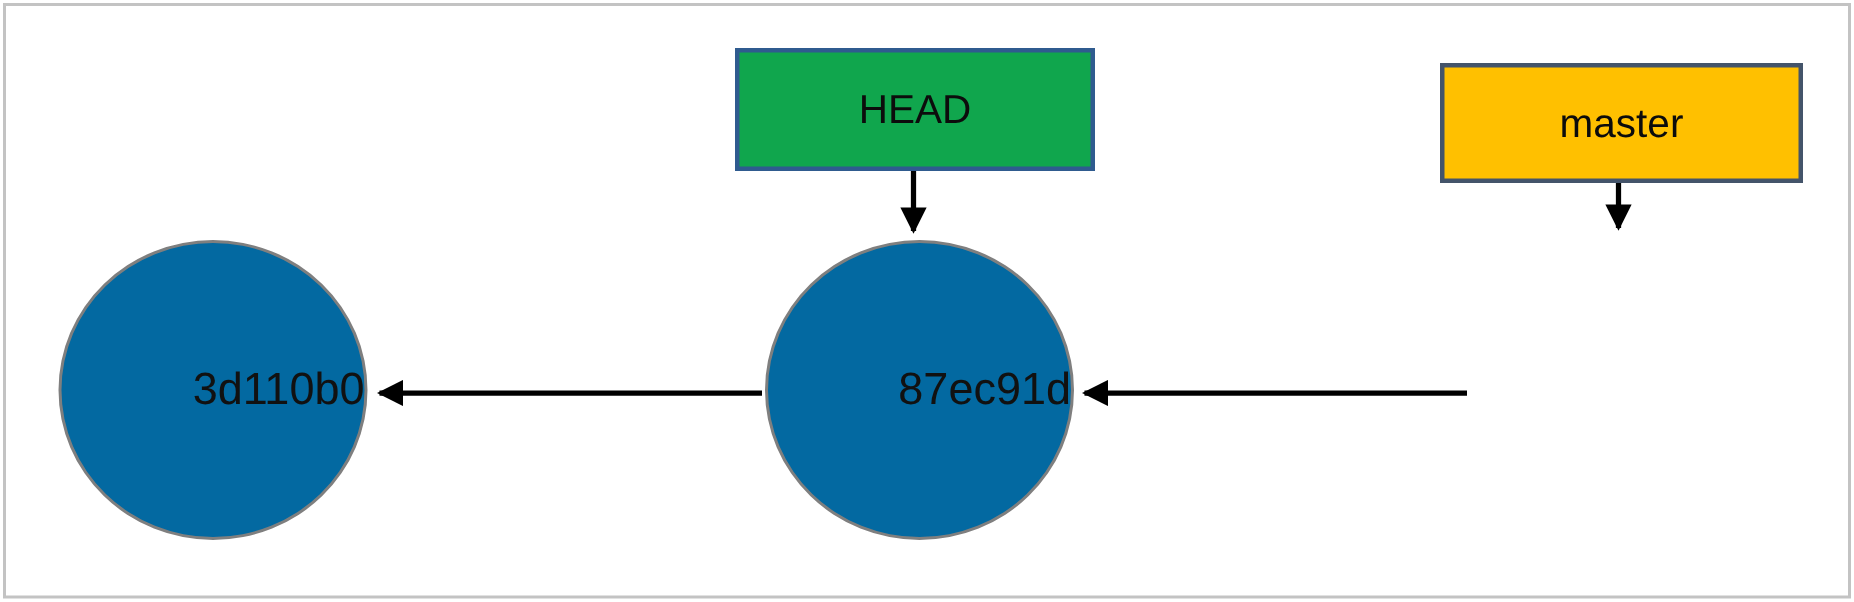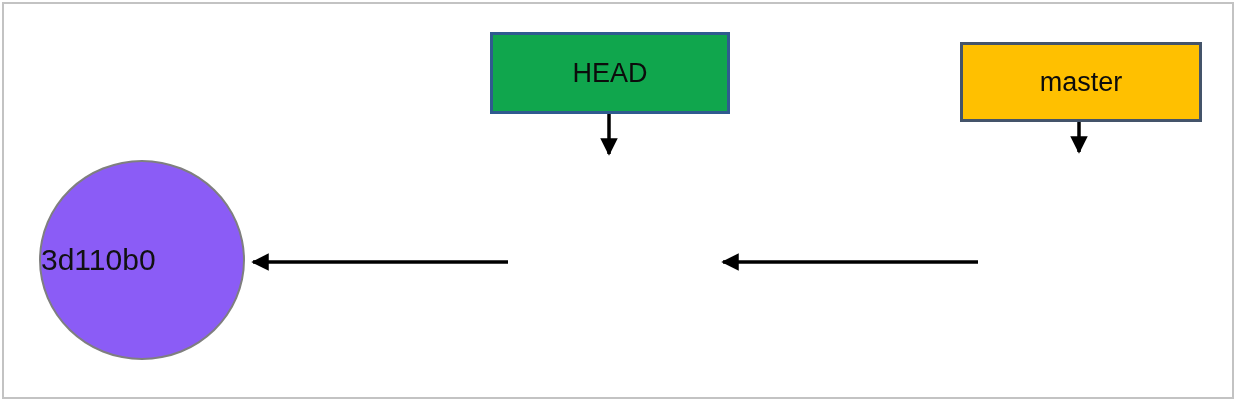--- a/index.html
+++ b/index.html
@@ -25,24 +25,24 @@
   .arrow-layer line {
     stroke: #000000;
     stroke-width: 3.5;
   }
   .commit {
     position: absolute;
     width: 202px;
     height: 196px;
     border: 2px solid #7f7f7f;
     border-radius: 50%;
-    background: #8b5cf6;
+    background: #0369a1;
     display: flex;
     align-items: center;
-    justify-content: flex-start;
+    justify-content: flex-end;
     font-size: 30px;
     color: #111111;
     box-sizing: content-box;
   }
   .commit-1 { left: 35px;  top: 156px; }
   .commit-2 { left: 506px; top: 156px; }
   .commit-3 { left: 976px; top: 156px; }
   .tag {
     position: absolute;
     display: flex;
@@ -88,15 +88,18 @@
   </div>
 
   <div class="tag tag-master">
     <span>master</span>
   </div>
 
   <div class="commit commit-1">
     <span>3d110b0</span>
   </div>
 
+  <div class="commit commit-2">
+    <span>87ec91d</span>
+  </div>
 
 
 </div>
 
 </body></html>

